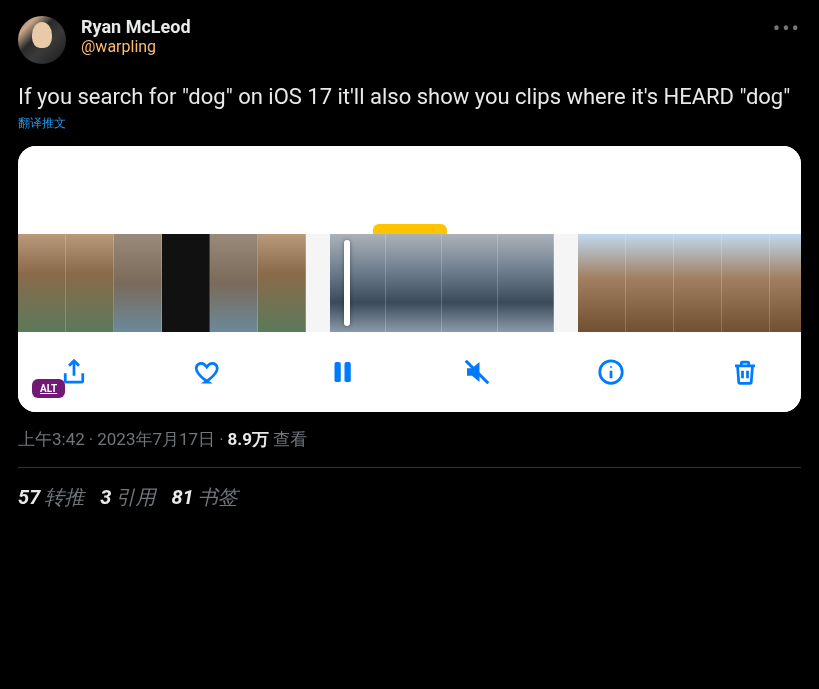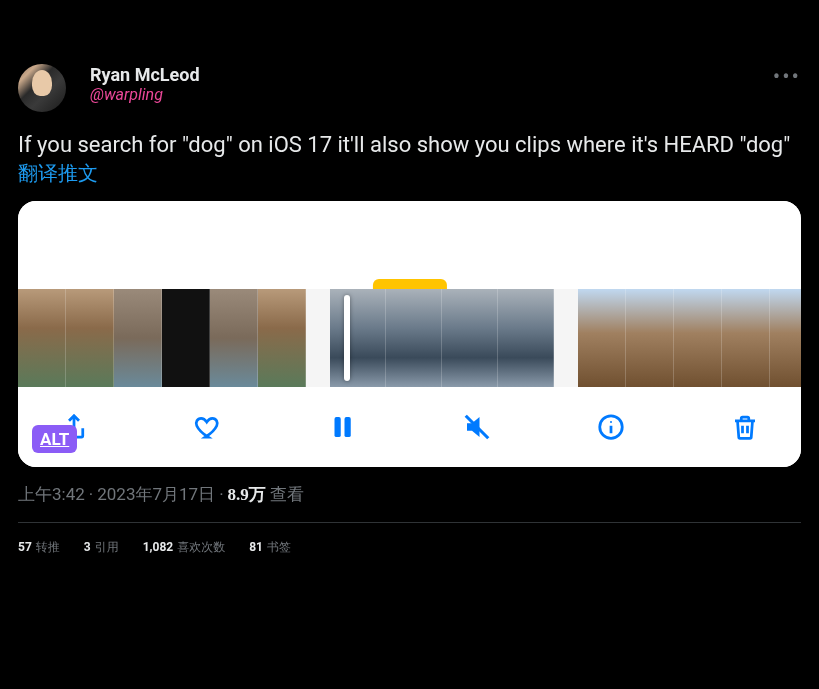--- a/index.html
+++ b/index.html
@@ -10,62 +10,61 @@
     width: 819px;
     height: 689px;
     overflow: hidden;
   }
   .tweet {
     padding: 16px 18px 0 18px;
   }
   .header {
     display: flex;
     align-items: flex-start;
-    gap: 24px;
-    position: relative;
-    margin-top: 48px;
+    gap: 15px;
+    position: relative;
   }
   .avatar {
     width: 48px; height: 48px;
     border-radius: 50%;
     background: linear-gradient(135deg, #8a6d5a 0%, #c9a88a 20%, #2a2a2a 40%, #3a3a3a 60%, #1a1a1a 100%);
     flex-shrink: 0;
     overflow: hidden;
     position: relative;
   }
   .avatar::after {
     content: "";
     position: absolute;
     left: 14px; top: 6px;
     width: 20px; height: 26px;
     background: #e8c9a8;
     border-radius: 50% 50% 40% 40%;
   }
   .name-block { display: flex; flex-direction: column; }
   .display-name { font-weight: 700; font-size: 18px; color: #e7e9ea; }
-  .handle { font-size: 16px; color: #ec4899; font-style: italic; }
+  .handle { font-size: 16px; color: #fdba74; }
   .more-icon {
     position: absolute;
     right: 0; top: 0;
     color: #71767b;
     font-size: 22px;
     letter-spacing: 2px;
     cursor: pointer;
   }
   .body-text {
     margin-top: 18px;
     font-size: 22px;
     line-height: 1.35;
     color: #e7e9ea;
     font-weight: 400;
   }
   .translate-link {
     display: inline-block;
     margin-top: 0;
-    font-size: 20px;
+    font-size: 12px;
     color: #1d9bf0;
     cursor: pointer;
   }
 
   .media-card {
     margin-top: 14px;
     width: 100%;
     border-radius: 18px;
     background: #fff;
     overflow: hidden;
@@ -135,47 +134,48 @@
     width: 36px; height: 36px;
     display: flex; align-items: center; justify-content: center;
     cursor: pointer;
   }
   .tb-btn svg { width: 30px; height: 30px; stroke: #007aff; fill: none; stroke-width: 2.2; }
   .tb-btn.pause svg rect { fill: #007aff; stroke: none; }
   .tb-btn.trash svg { stroke: #007aff; }
   .alt-badge {
     position: absolute;
     left: 14px; bottom: 14px;
-    background: #8b5cf6;
+    background: #701a75;
     color: #fff;
-    font-size: 17px;
+    font-size: 10px;
     font-weight: 700;
     padding: 4px 8px;
     border-radius: 6px;
     text-decoration: underline;
   }
 
   .meta-line {
     margin-top: 16px;
     font-size: 17px;
     color: #71767b;
   }
   .meta-line .sep { margin: 0 4px; }
-  .meta-line .views-num { color: #e7e9ea; font-weight: 700; font-family: Liberation Serif, serif; }
+  .meta-line .views-num { color: #e7e9ea; font-weight: 700; }
   .divider {
     height: 1px;
     background: #2f3336;
     margin-top: 16px;
   }
   .stats-row {
     display: flex;
-    gap: 24px;
+    gap: 16px;
     padding-top: 16px;
-    font-size: 12px;
+    font-size: 20px;
     color: #71767b;
+    font-style: italic;
   }
   .stat .num { color: #e7e9ea; font-weight: 700; margin-right: 4px; }
 </style>
 </head>
 <body>
 
 <div class="tweet">
 
   <div class="header">
     <div class="avatar"></div>
@@ -261,17 +261,16 @@
 
   <div class="meta-line">
     <span>上午3:42</span><span class="sep">·</span><span>2023年7月17日</span><span class="sep">·</span><span class="views-num">8.9万</span> <span>查看</span>
   </div>
 
   <div class="divider"></div>
 
   <div class="stats-row">
     <div class="stat"><span class="num">57</span><span>转推</span></div>
     <div class="stat"><span class="num">3</span><span>引用</span></div>
-    <div class="stat"><span class="num">1,082</span><span>喜欢次数</span></div>
     <div class="stat"><span class="num">81</span><span>书签</span></div>
   </div>
 
 </div>
 
 </body></html>

